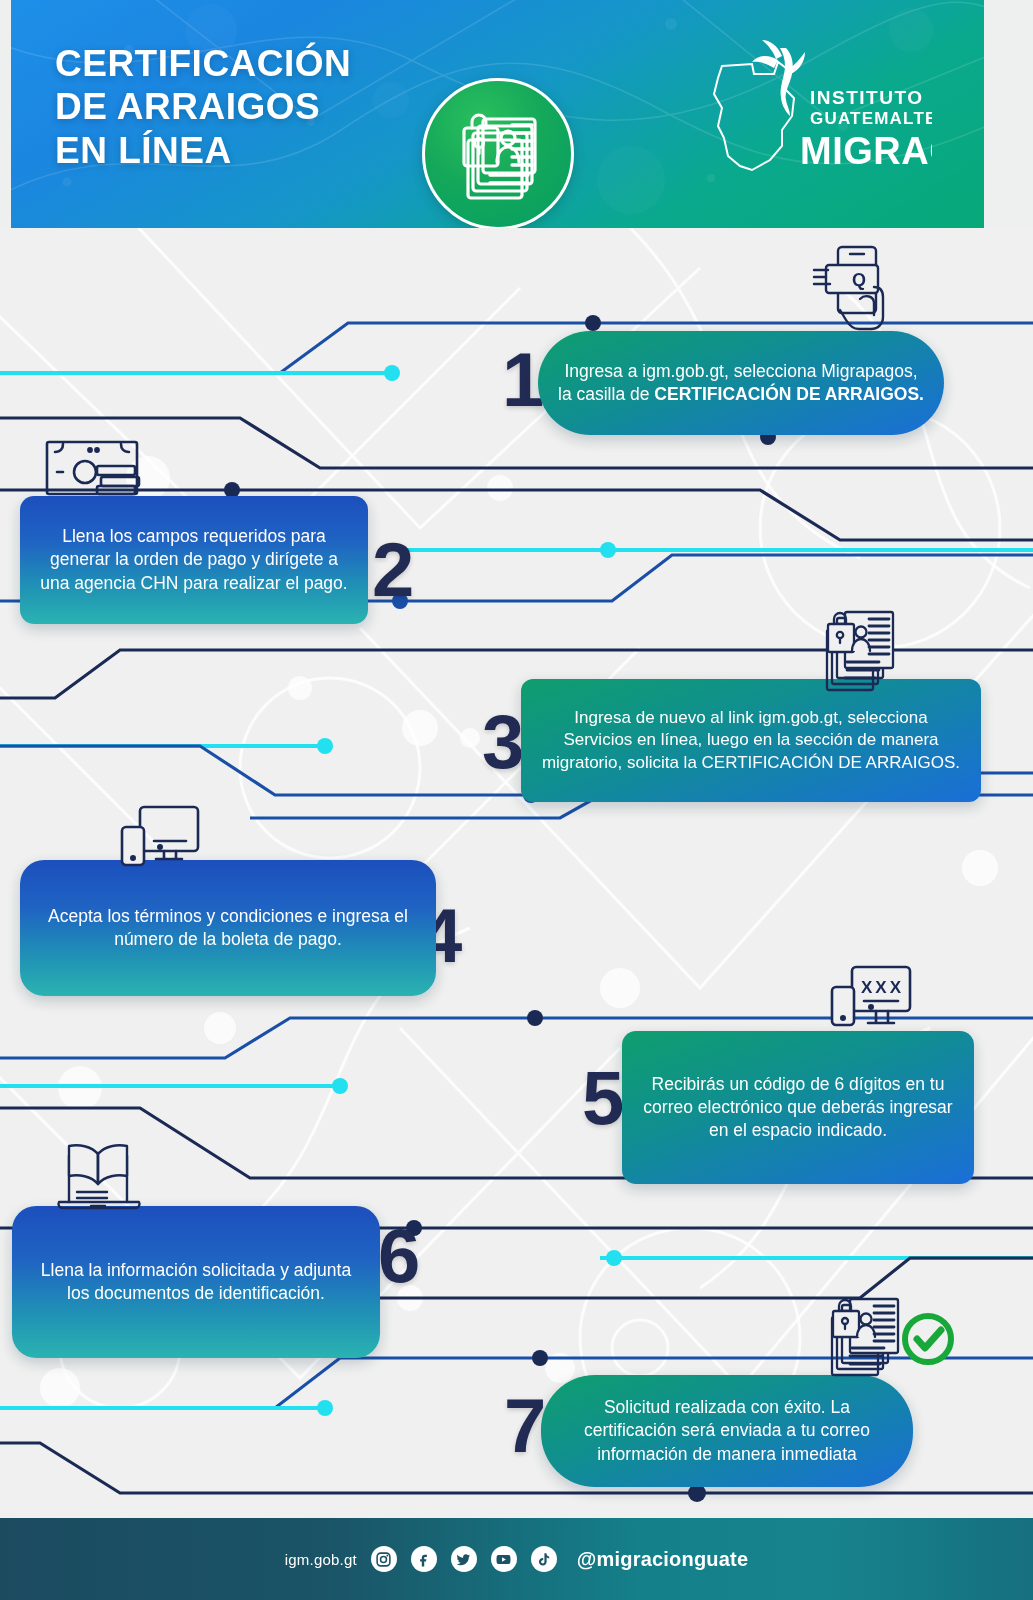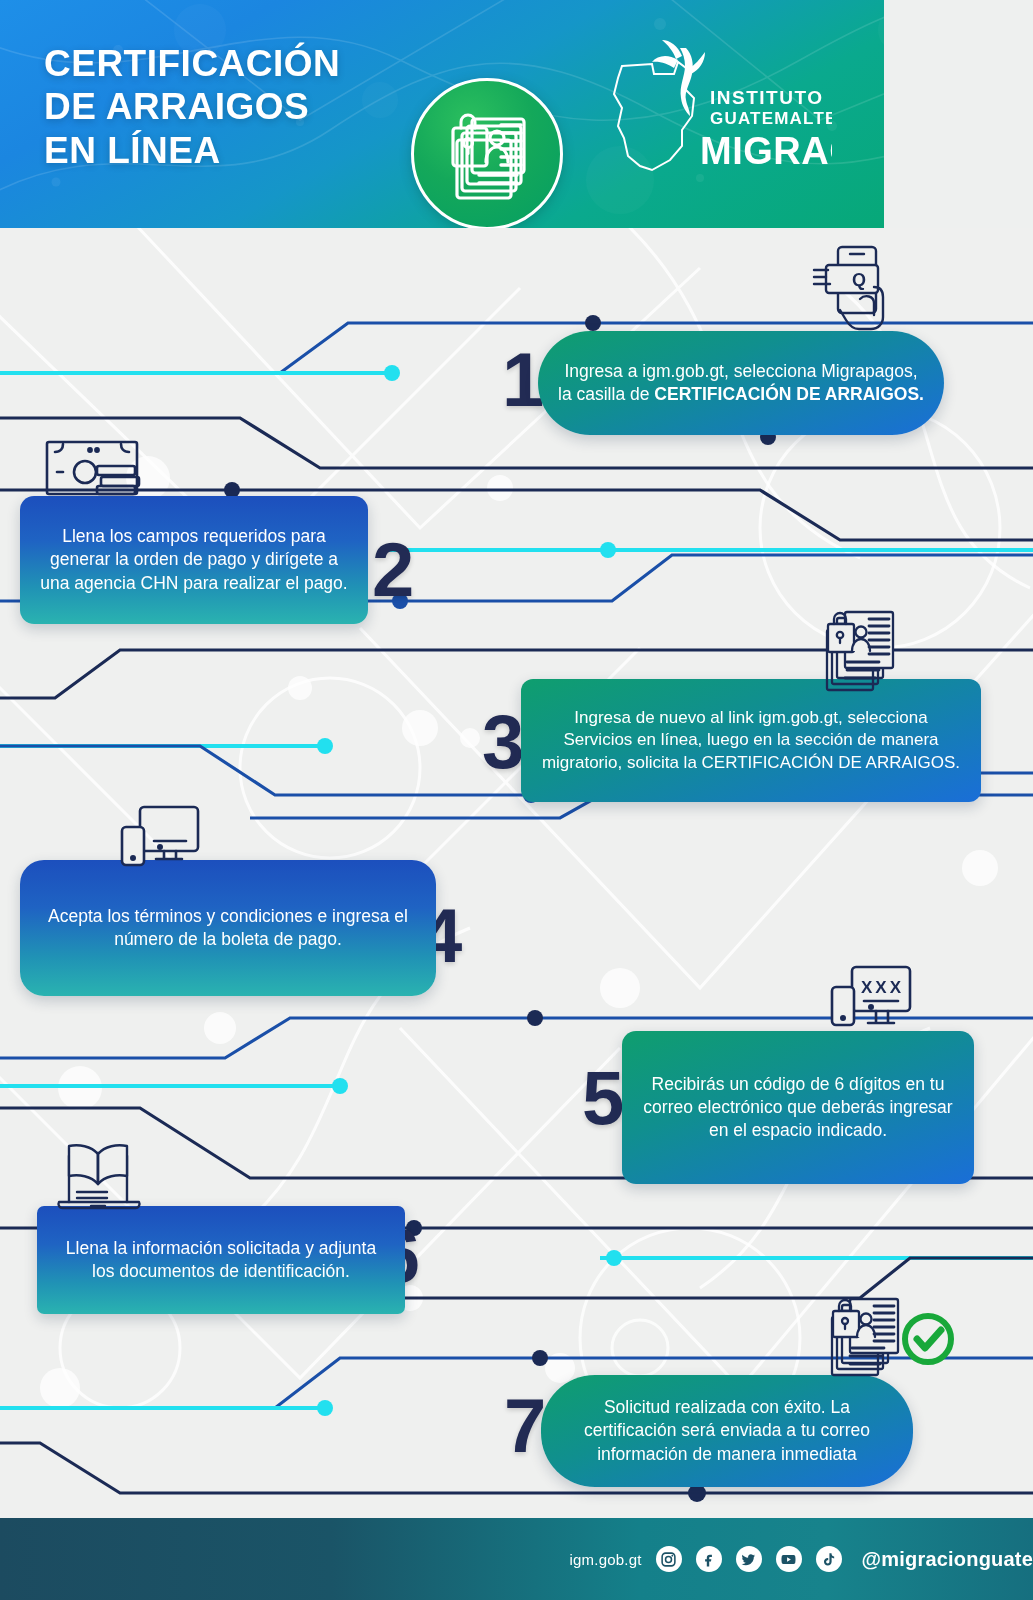--- a/index.html
+++ b/index.html
@@ -6,21 +6,21 @@
   html, body {
     width: 1033px; height: 1600px;
     font-family: "Liberation Sans", sans-serif;
     background: #eef0ef;
     overflow: hidden;
   }
   .page { position: relative; width: 1033px; height: 1600px; overflow: hidden; background:#eef0ef; }
 
   
   .header {
-    position: absolute; top:0; left:0; width:884px; height:228px;
+    position: absolute; top:0; left:11px; width:973px; height:228px;
     background: linear-gradient(150deg,#1e8fe8 0%,#1b86e0 22%,#1596c8 48%,#0aa98e 74%,#07a878 100%);
     overflow:hidden;
   }
   .header .hdeco { position:absolute; inset:0; opacity:.22; }
   .hdr-title {
     position:absolute; left:44px; top:42px;
     color:#fff; font-weight:bold; font-size:37px; line-height:1.17;
     letter-spacing:.5px; text-transform:uppercase;
     text-shadow: 0 2px 7px rgba(0,40,70,.28);
   }
@@ -59,21 +59,21 @@
   .stepicon { position:absolute; z-index:7; }
 
   
   .g-green { background: linear-gradient(160deg,#0f9e6e 0%,#108f8f 38%,#1a6ed8 100%); }
   .g-blue  { background: linear-gradient(180deg,#1c4fbd 0%,#1f63c3 35%,#2093b5 72%,#2ab3b0 100%); }
 
   
   .footer {
     position:absolute; bottom:0; left:0; width:1033px; height:82px;
     background: linear-gradient(90deg,#1c4b60 0%,#1a5467 32%,#14808a 62%,#17838c 80%,#166f7f 100%);
-    display:flex; align-items:center; justify-content:flex-end; gap:14px;
+    display:flex; align-items:center; justify-content:center; gap:14px;
     color:#fff;
   }
   .footer .fweb { font-size:15px; letter-spacing:.2px; }
   .footer .fhandle { font-size:20px; font-weight:bold; letter-spacing:.2px; margin-left:6px;}
   .soc { width:26px; height:26px; border-radius:50%; background:#fff; display:inline-flex;
          align-items:center; justify-content:center; }
   .soc svg { display:block; }
 </style>
 </head>
 <body>
@@ -380,21 +380,21 @@
   </div>
 
   <div class="card g-blue" style="left:20px; top:860px; width:416px; height:136px; border-radius:24px;">
     <div>Acepta los términos y condiciones e ingresa el número de la boleta de pago.</div>
   </div>
 
   <div class="card g-green" style="left:622px; top:1031px; width:352px; height:153px; border-radius:14px;">
     <div>Recibirás un código de 6 dígitos en tu correo electrónico que deberás ingresar en el espacio indicado.</div>
   </div>
 
-  <div class="card g-blue" style="left:37px; top:1206px; width:368px; height:108px; border-radius:7px;">
+  <div class="card g-blue" style="left:12px; top:1206px; width:368px; height:152px; border-radius:24px;">
     <div>Llena la información solicitada y adjunta los documentos de identificación.</div>
   </div>
 
   <div class="card g-green" style="left:541px; top:1375px; width:372px; height:112px; border-radius:54px;">
     <div>Solicitud realizada con éxito. La certificación será enviada a tu correo información de manera inmediata</div>
   </div>
 
   <div class="footer">
     <span class="fweb">igm.gob.gt</span>
 

